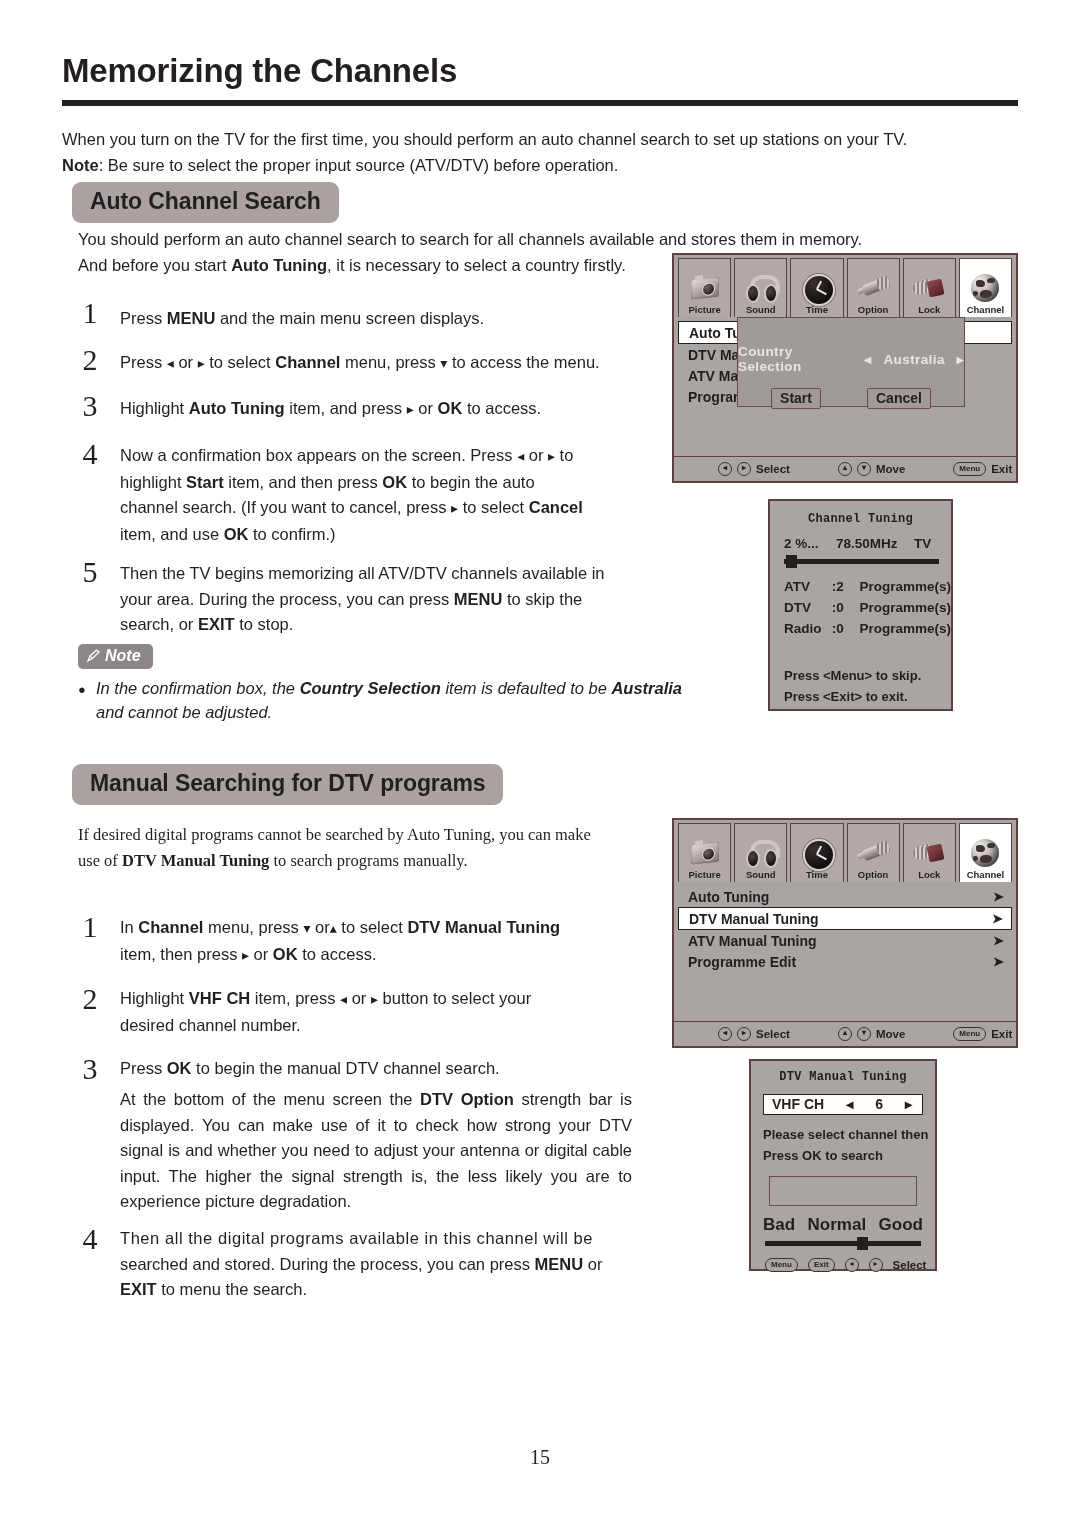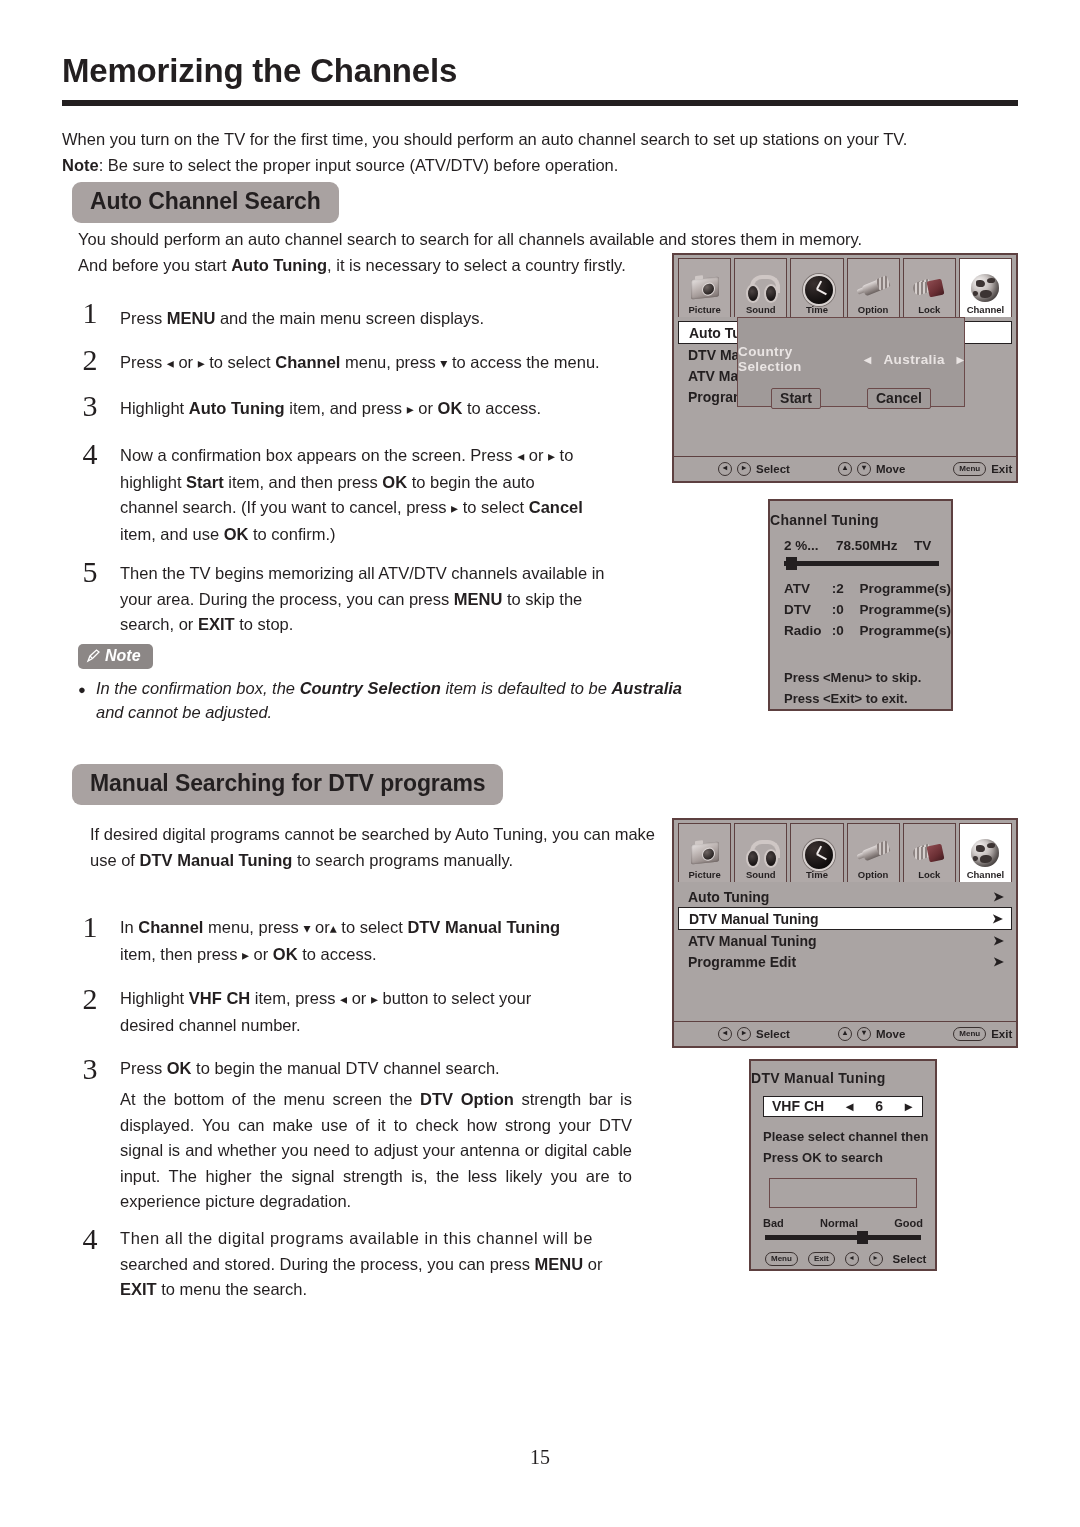--- a/index.html
+++ b/index.html
@@ -349,24 +349,25 @@
 
   
   .dlg {
     position: absolute;
     background: #aaa4a3;
     border: 2px solid #5d4040;
     box-sizing: border-box;
     color: #231f20;
   }
   .dlg-title {
-    text-align: left;
-    font-size: 14px;
+    text-align: center;
+    font-size: 12px;
     font-weight: bold;
     letter-spacing: 0.3px;
+    font-family: Liberation Mono, monospace;
   }
   .tune-stats { font-size: 13.5px; font-weight: bold; line-height: 21px; }
   .tune-stats .row { display: flex; }
   .tune-stats .k { width: 52px; }
   .tune-stats .v { width: 30px; }
 
   .progline { font-size: 13.5px; font-weight: bold; display:flex; }
   .progbar {
     position: relative;
     height: 5px;
@@ -392,21 +393,21 @@
     box-sizing: border-box;
   }
   .sigbox {
     border: 1.5px solid #6b4a4a;
     background: #aaa4a3;
     box-sizing: border-box;
   }
   .siglabels {
     display: flex;
     justify-content: space-between;
-    font-size: 11px;
+    font-size: 17px;
     font-weight: bold;
   }
 
   
   .pagenum {
     position: absolute;
     left: 0; right: 0;
     top: 1446px;
     text-align: center;
     font-size: 20px;
@@ -609,21 +610,21 @@
   </div>
 
   <div class="hintlines" style="margin:26px 0 0 14px;">
     <div>Press &lt;Menu&gt; to skip.</div>
     <div>Press &lt;Exit&gt; to exit.</div>
   </div>
 </div>
 
 <div class="pill" id="pill-manual">Manual Searching for DTV programs</div>
 
-<div class="step-body" style="left:90px; top:822px; width:580px;">
+<div class="step-body" style="left:78px; top:822px; width:580px;font-family:Liberation Serif, serif;">
   <span class="nw">If desired digital programs cannot be searched by Auto Tuning, you can make</span>
   <span class="nw"><span>use of </span><b>DTV Manual Tuning</b><span> to search programs manually.</span></span>
 </div>
 
 <div class="step-num" style="left:76px; top:910px;">1</div>
 <div class="step-body" style="left:120px; top:915px; width:540px;">
   <span class="nw"><span>In </span><b>Channel</b><span> menu,  press </span><span class="arr">▾</span><span> or</span><span class="arr">▴</span><span> to select </span><b>DTV Manual Tuning</b></span>
   <span class="nw"><span>item, then press </span><span class="arr">▸</span><span> or </span><b>OK</b><span> to access.</span></span>
 </div>
 

